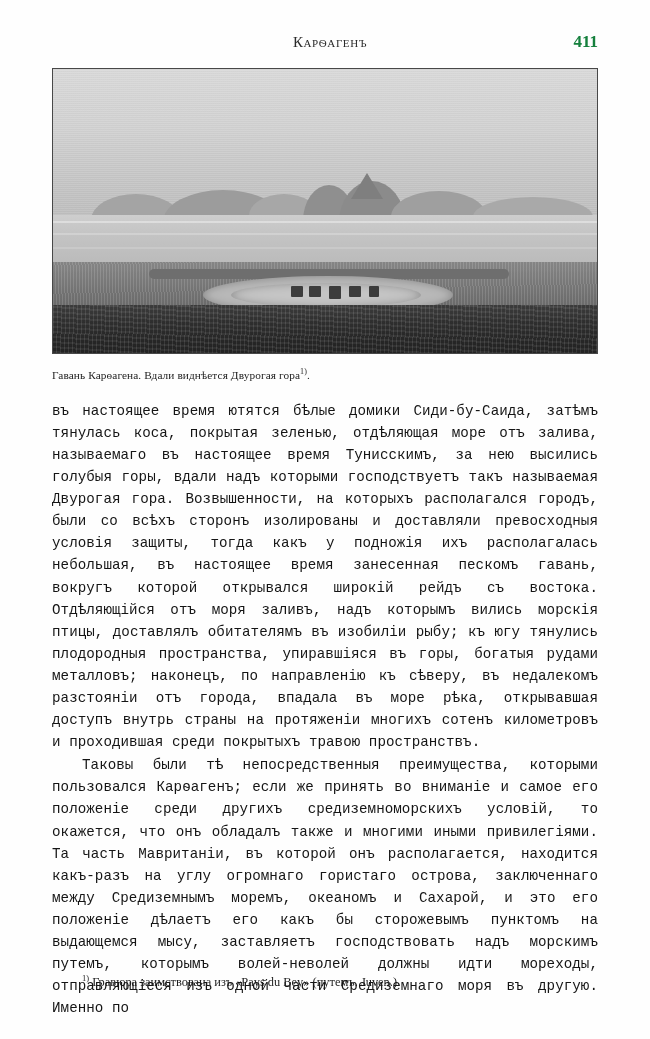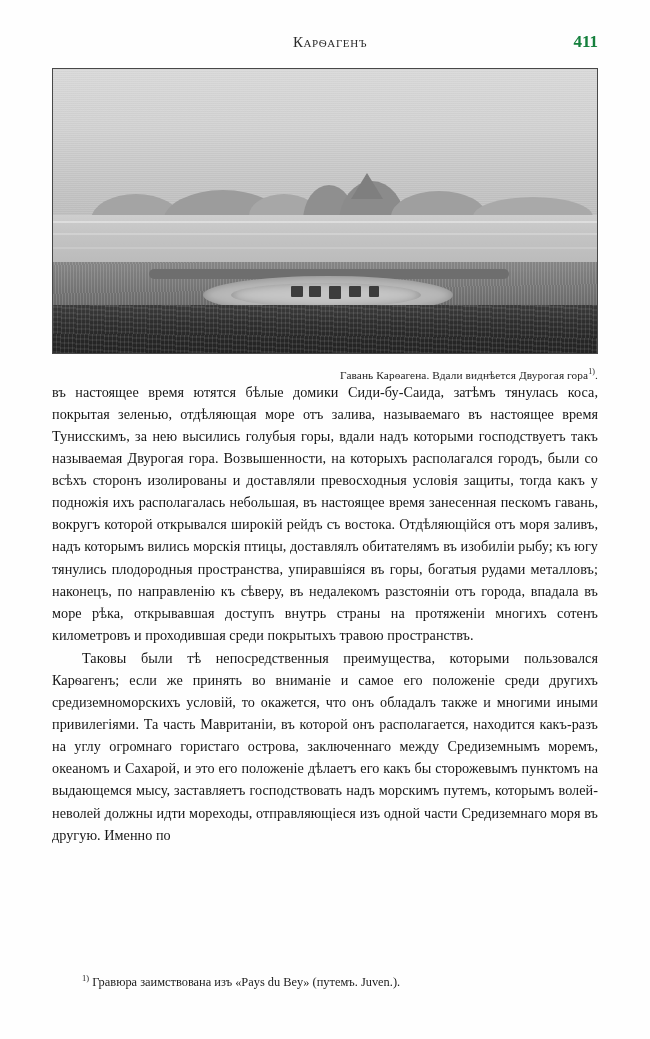--- a/index.html
+++ b/index.html
@@ -158,35 +158,37 @@
   }
   .mid-texture {
     position: absolute;
     left: 0; right: 0; top: 0; bottom: 0;
     background-image:
       repeating-linear-gradient(88deg, rgba(255,255,255,0.10) 0 1px, rgba(0,0,0,0.07) 1px 3px);
     opacity: .8;
   }
   .caption {
     margin: 13px 0 0 0;
-    text-align: right;
+    text-align: left;
     font-size: 11.3px;
     color: #1d1d1d;
     letter-spacing: 0.1px;
   }
   .caption sup { font-size: 8px; }
   
   .body-text {
+    margin-top: 19px;
     width: 546px;
     font-size: 14.2px;
     line-height: 22.1px;
     text-align: justify;
     text-justify: inter-word;
     color: #151515;
     letter-spacing: 0.05px;
+    font-family: Liberation Mono, monospace;
   }
   .body-text p { margin: 0; }
   .body-text p + p { margin-top: 1px; text-indent: 30px; }
   .footnote {
     position: absolute;
     left: 52px;
     bottom: 48px;
     width: 546px;
     font-size: 12.4px;
     line-height: 17px;

